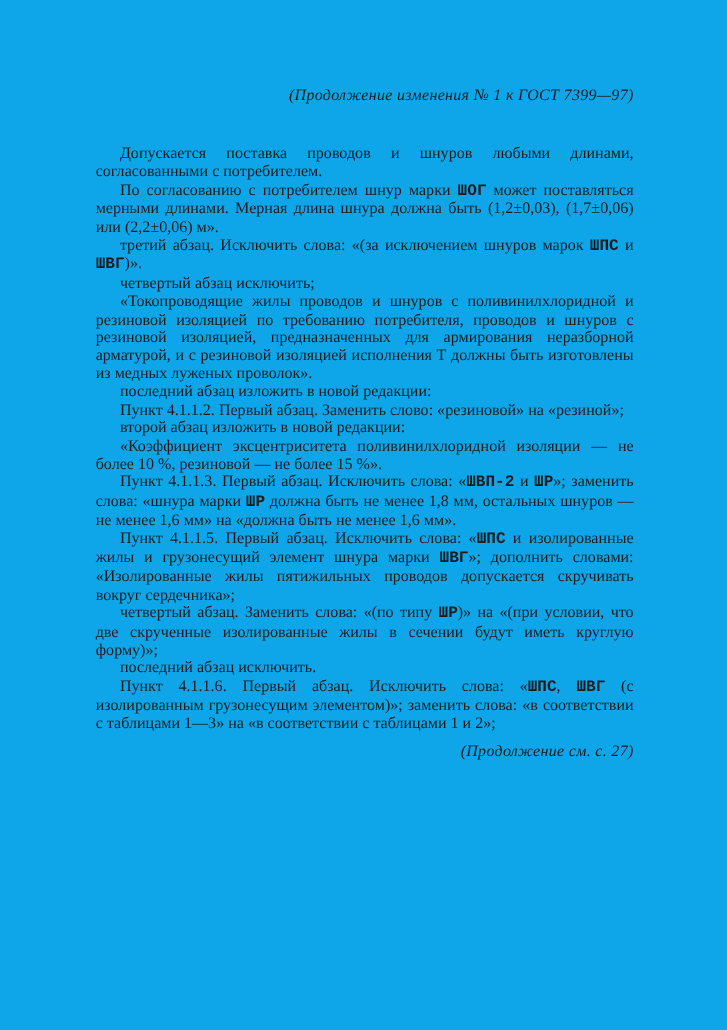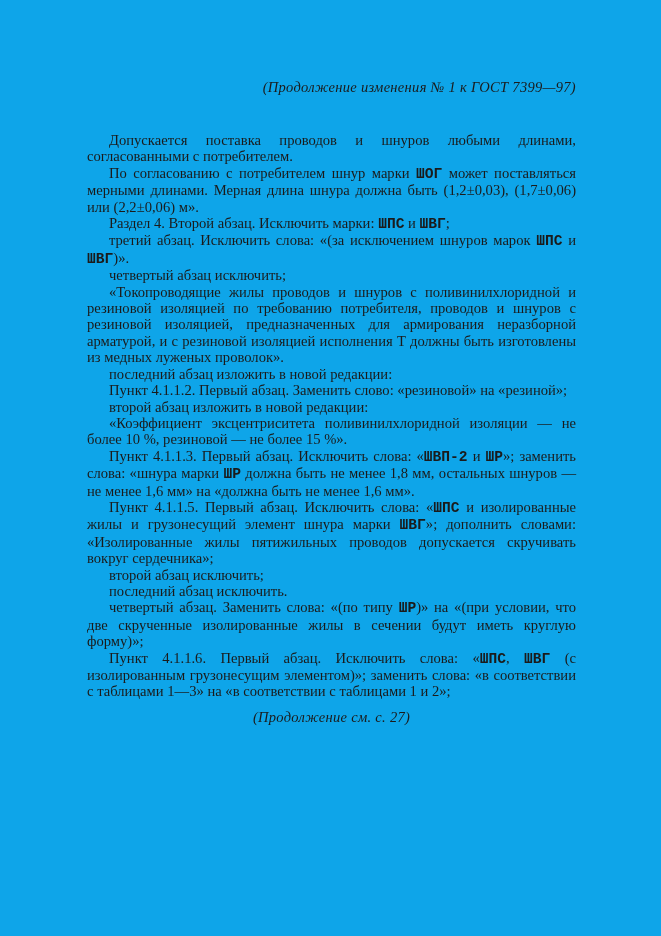--- a/index.html
+++ b/index.html
@@ -43,47 +43,45 @@
     margin: 0;
     padding: 0;
     text-indent: 22px;
   }
   .b {
     font-weight: bold;
     font-family: Liberation Mono, monospace;
   }
   .footer-note {
     margin-top: 9px;
-    text-align: center;
+    text-align: right;
     font-style: italic;
     font-size: 14.5px;
     letter-spacing: 0.3px;
   }
 </style>
 </head>
 <body>
 
 <div class="page">
 
   <div class="running-head">(Продолжение изменения № 1 к ГОСТ 7399—97)</div>
 
   <div class="doc-body">
     <p><span>Допускается поставка проводов и шнуров любыми длинами, согласованными с потребителем.</span></p>
     <p><span>По согласованию с потребителем шнур марки </span><span class="b">ШОГ</span><span> может поставляться мерными длинами. Мерная длина шнура должна быть (1,2±0,03), (1,7±0,06) или (2,2±0,06) м».</span></p>
-    <p><span>Раздел 4. Второй абзац. Исключить марки: </span><span class="b">ШПС</span><span> и </span><span class="b">ШВГ</span><span>;</span></p>
     <p><span>третий абзац. Исключить слова: «(за исключением шнуров марок </span><span class="b">ШПС</span><span> и </span><span class="b">ШВГ</span><span>)».</span></p>
     <p><span>четвертый абзац исключить;</span></p>
     <p><span>«Токопроводящие жилы проводов и шнуров с поливинилхлоридной и резиновой изоляцией по требованию потребителя, проводов и шнуров с резиновой изоляцией, предназначенных для армирования неразборной арматурой, и с резиновой изоляцией исполнения Т должны быть изготовлены из медных луженых проволок».</span></p>
     <p><span>последний абзац изложить в новой редакции:</span></p>
     <p><span>Пункт 4.1.1.2. Первый абзац. Заменить слово: «резиновой» на «резиной»;</span></p>
     <p><span>второй абзац изложить в новой редакции:</span></p>
     <p><span>«Коэффициент эксцентриситета поливинилхлоридной изоляции — не более 10 %, резиновой — не более 15 %».</span></p>
     <p><span>Пункт 4.1.1.3. Первый абзац. Исключить слова: «</span><span class="b">ШВП-2</span><span> и </span><span class="b">ШР</span><span>»; заменить слова: «шнура марки </span><span class="b">ШР</span><span> должна быть не менее 1,8 мм, остальных шнуров — не менее 1,6 мм» на «должна быть не менее 1,6 мм».</span></p>
     <p><span>Пункт 4.1.1.5. Первый абзац. Исключить слова: «</span><span class="b">ШПС</span><span> и изолированные жилы и грузонесущий элемент шнура марки </span><span class="b">ШВГ</span><span>»; дополнить словами: «Изолированные жилы пятижильных проводов допускается скручивать вокруг сердечника»;</span></p>
-    <p><span>второй абзац исключить;</span></p>
+    <p><span>четвертый абзац. Заменить слова: «(по типу </span><span class="b">ШР</span><span>)» на «(при условии, что две скрученные изолированные жилы в сечении будут иметь круглую форму)»;</span></p>
     <p><span>последний абзац исключить.</span></p>
-    <p><span>четвертый абзац. Заменить слова: «(по типу </span><span class="b">ШР</span><span>)» на «(при условии, что две скрученные изолированные жилы в сечении будут иметь круглую форму)»;</span></p>
     <p><span>Пункт 4.1.1.6. Первый абзац. Исключить слова: «</span><span class="b">ШПС</span><span>, </span><span class="b">ШВГ</span><span> (с изолированным грузонесущим элементом)»; заменить слова: «в соответствии с таблицами 1—3» на «в соответствии с таблицами 1 и 2»;</span></p>
 
     <div class="footer-note">(Продолжение см. с. 27)</div>
   </div>
 
 </div>
 
 </body></html>

